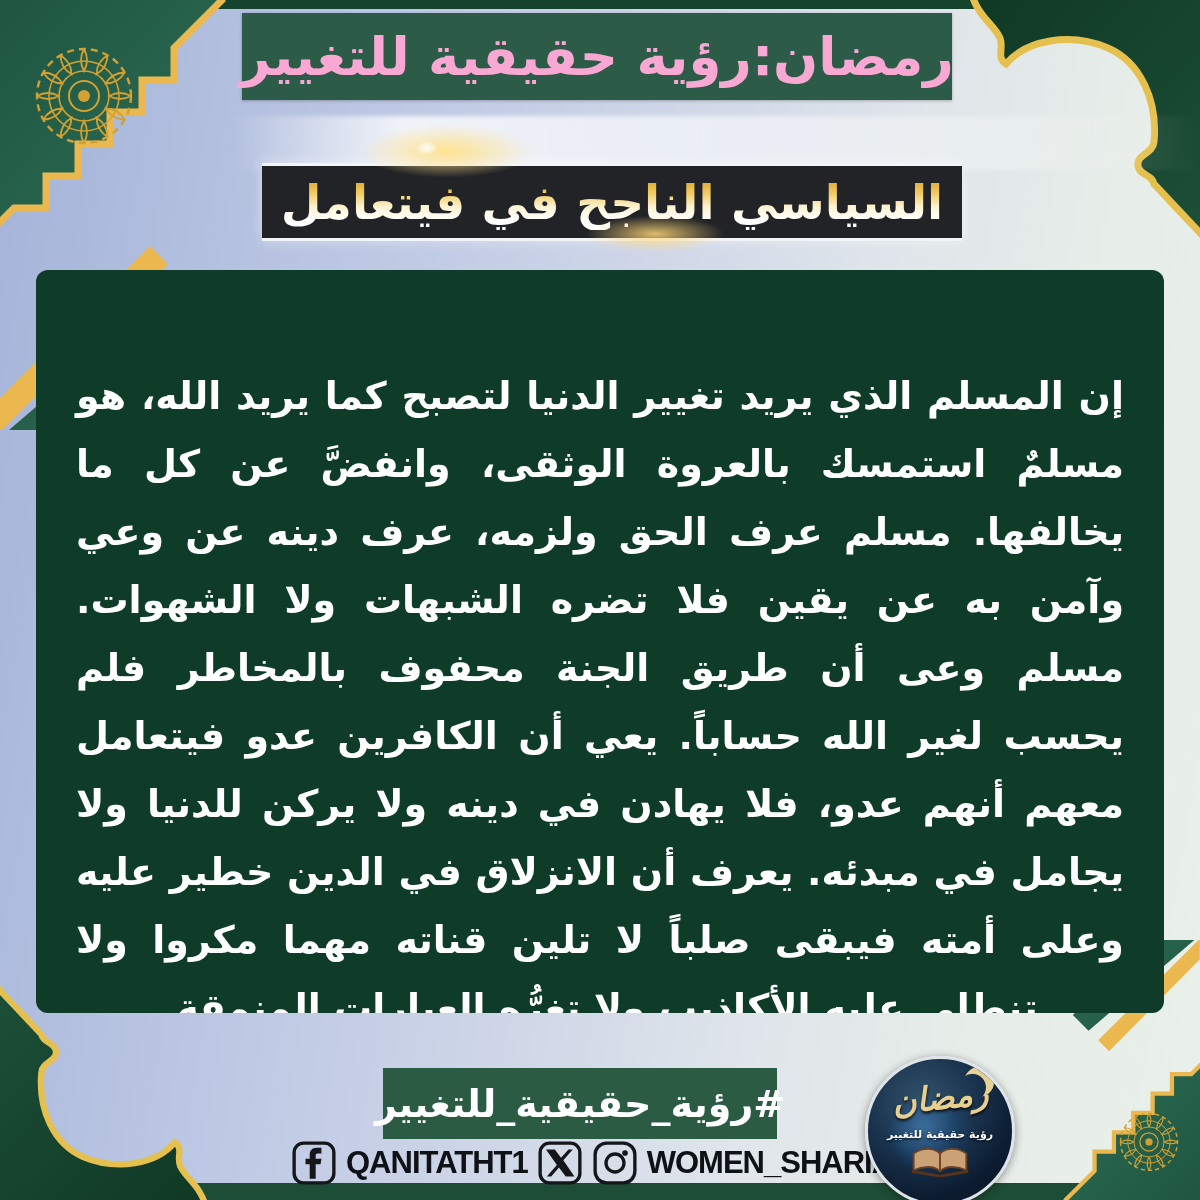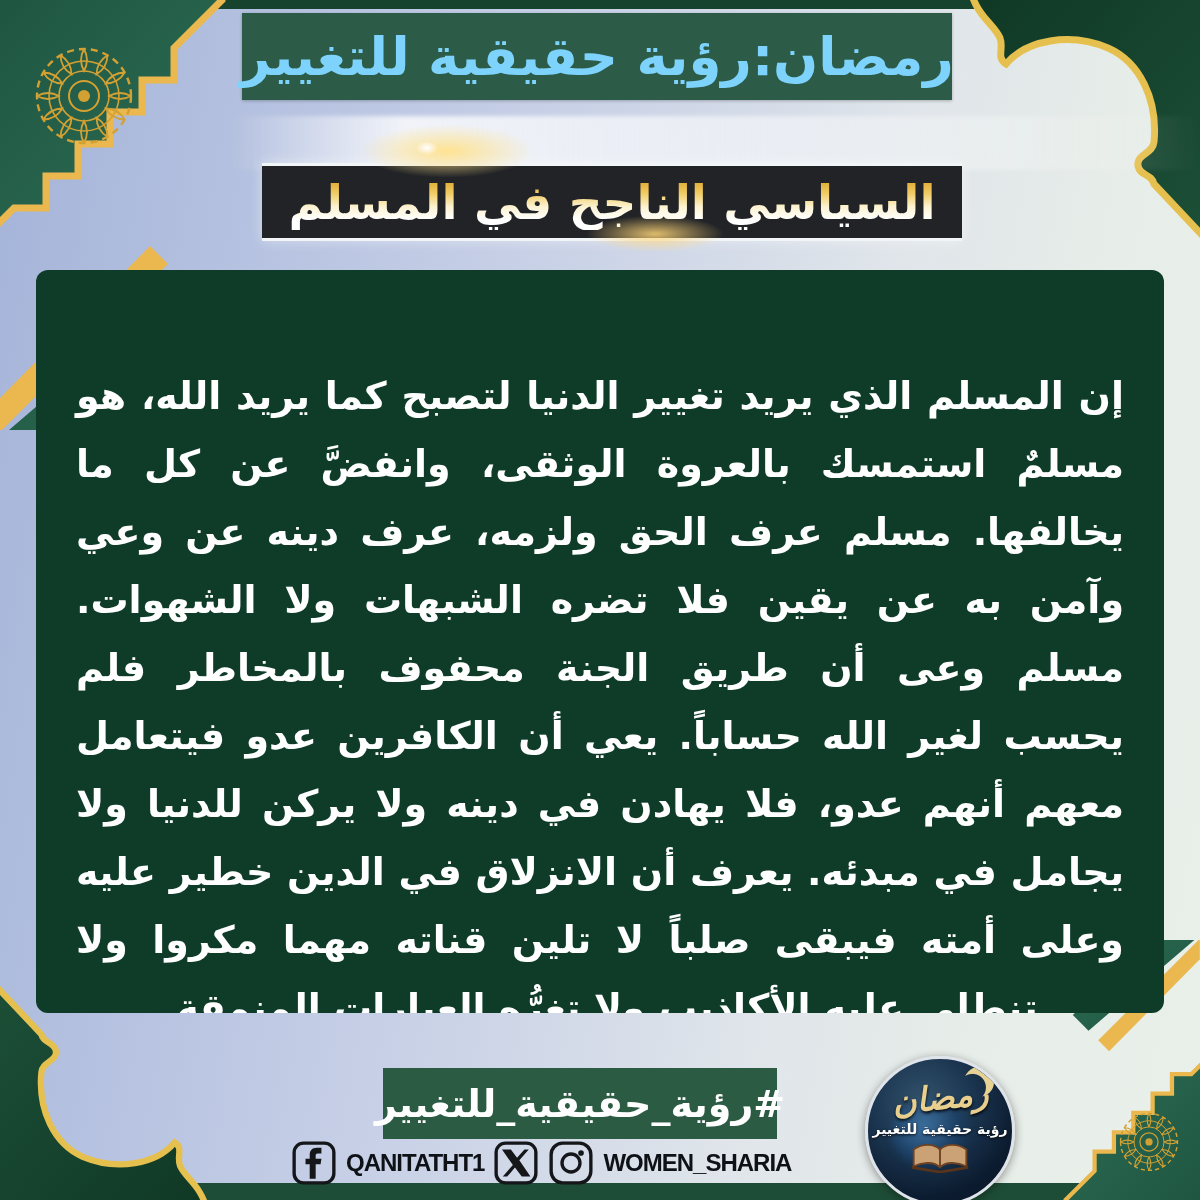--- a/index.html
+++ b/index.html
@@ -19,53 +19,53 @@
   .f2{left:580px;top:214px;width:150px;height:40px;background:radial-gradient(ellipse at center,rgba(255,214,120,.85) 0%,rgba(255,214,120,0) 65%);}
   
   .corner{position:absolute;z-index:2;}
   .corner.tl{left:0;top:0;width:340px;height:430px;}
   .corner.br{right:0;bottom:0;width:206px;height:260px;transform:rotate(180deg);}
   .corner.tr{right:0;top:0;width:260px;height:310px;}
   .corner.bl{left:0;bottom:0;width:234px;height:279px;transform:rotate(180deg);}
   
   .banner-top{position:absolute;left:242px;top:13px;width:710px;height:87px;background:#2c5b48;
     display:flex;align-items:center;justify-content:center;z-index:3;box-shadow:0 1px 3px rgba(0,0,0,.25);}
-  .banner-top span{color:#7dd3fc;font-size:53px;font-weight:bold;direction:rtl;white-space:nowrap;}
+  .banner-top span{color:#f9a8d4;font-size:53px;font-weight:bold;direction:rtl;white-space:nowrap;}
   .banner-sub{position:absolute;left:262px;top:163px;width:700px;height:72px;background:#212327;
     border-top:3px solid #f2f5f8;border-bottom:3px solid #f2f5f8;box-shadow:0 0 12px rgba(255,255,255,.45);
     display:flex;align-items:center;justify-content:center;z-index:3;}
   .goldtxt{font-size:47px;font-weight:bold;direction:rtl;white-space:nowrap;
     background:linear-gradient(180deg,#d79a1e 0%,#f1cd66 34%,#fdf3d2 58%,#ffffff 82%);
     -webkit-background-clip:text;background-clip:text;color:transparent;}
   
   .panel{position:absolute;left:36px;top:270px;width:1128px;height:743px;background:#0e3c29;
     border-radius:12px;z-index:3;overflow:hidden;}
   .panel .body-text{margin:92px 40px 0;direction:rtl;text-align:justify;text-align-last:center;
     -moz-text-align-last:center;color:#ffffff;font-size:38px;line-height:68px;font-weight:bold;}
   
   .hashtag{position:absolute;left:383px;top:1068px;width:394px;height:71px;background:#2c5b44;
     display:flex;align-items:center;justify-content:center;z-index:4;}
   .hashtag span{color:#fff;font-size:38px;font-weight:bold;direction:ltr;unicode-bidi:plaintext;white-space:nowrap;}
   .social{position:absolute;left:291px;top:1139px;height:48px;display:flex;align-items:center;gap:9px;z-index:5;}
-  .social .handle{font-family:"Liberation Sans","DejaVu Sans",sans-serif;font-size:24px;font-weight:bold;
+  .social .handle{font-family:"Liberation Sans","DejaVu Sans",sans-serif;font-size:31px;font-weight:bold;
     color:#0e1116;letter-spacing:-1px;white-space:nowrap;}
   .social svg{display:block;}
   
   .logo{position:absolute;left:865px;top:1056px;width:144px;height:144px;border-radius:50%;z-index:7;
     background:radial-gradient(circle at 38% 30%,#33536b 0%,#1b3550 38%,#0c1c30 70%,#081220 100%);
     border:3px solid #dfe3ea;box-shadow:0 2px 10px rgba(0,0,0,.4);overflow:hidden;
     display:flex;flex-direction:column;align-items:center;}
   .logo .earth{position:absolute;left:16%;top:28%;width:56%;height:48%;border-radius:50%;
     background:radial-gradient(circle at 40% 40%,rgba(64,118,168,.85) 0%,rgba(24,64,108,.55) 55%,rgba(0,0,0,0) 75%);
     filter:blur(3px);}
   .logo .crescent{position:absolute;right:18px;top:8px;width:30px;height:30px;border-radius:50%;
     background:radial-gradient(circle at 28% 68%,rgba(0,0,0,0) 0 13px,#e8d194 14px);}
   .logo .ram{position:relative;margin-top:22px;font-size:33px;font-weight:bold;font-style:italic;color:#e9cf8e;
     transform:rotate(-6deg);text-shadow:0 2px 3px rgba(0,0,0,.8);direction:rtl;line-height:34px;}
-  .logo .sub{position:relative;margin-top:6px;font-size:14px;font-weight:bold;color:#ffffff;
+  .logo .sub{position:relative;margin-top:13px;font-size:11px;font-weight:bold;color:#ffffff;
     text-shadow:0 1px 3px rgba(0,0,0,.9);direction:rtl;white-space:nowrap;}
   .logo .book{position:relative;margin-top:4px;}
 </style>
 </head>
 <body>
 
 <div class="canvas">
 
   <svg width="0" height="0" style="position:absolute">
     <defs>
@@ -127,21 +127,21 @@
     <use href="#wavy"></use>
   </svg>
 
   <div class="band"></div>
 
   <div class="banner-top">
     <span>رمضان:رؤية حقيقية للتغيير</span>
   </div>
 
   <div class="banner-sub">
-    <span class="goldtxt">السياسي الناجح في المسلم</span>
+    <span class="goldtxt">السياسي الناجح في فيتعامل</span>
   </div>
 
   <div class="flare f1"></div>
   <div class="flare f1core"></div>
   <div class="flare f2"></div>
 
   <div class="panel">
     <p class="body-text">إن المسلم الذي يريد تغيير الدنيا لتصبح كما يريد الله، هو مسلمٌ استمسك بالعروة الوثقى، وانفضَّ عن كل ما يخالفها. مسلم عرف الحق ولزمه، عرف دينه عن وعي وآمن به عن يقين فلا تضره الشبهات ولا الشهوات. مسلم وعى أن طريق الجنة محفوف بالمخاطر فلم يحسب لغير الله حساباً. يعي أن الكافرين عدو فيتعامل معهم أنهم عدو، فلا يهادن في دينه ولا يركن للدنيا ولا يجامل في مبدئه. يعرف أن الانزلاق في الدين خطير عليه وعلى أمته فيبقى صلباً لا تلين قناته مهما مكروا ولا تنطلي عليه الأكاذيب ولا تغرُّه العبارات المنمقة.</p>
 
   </div>

